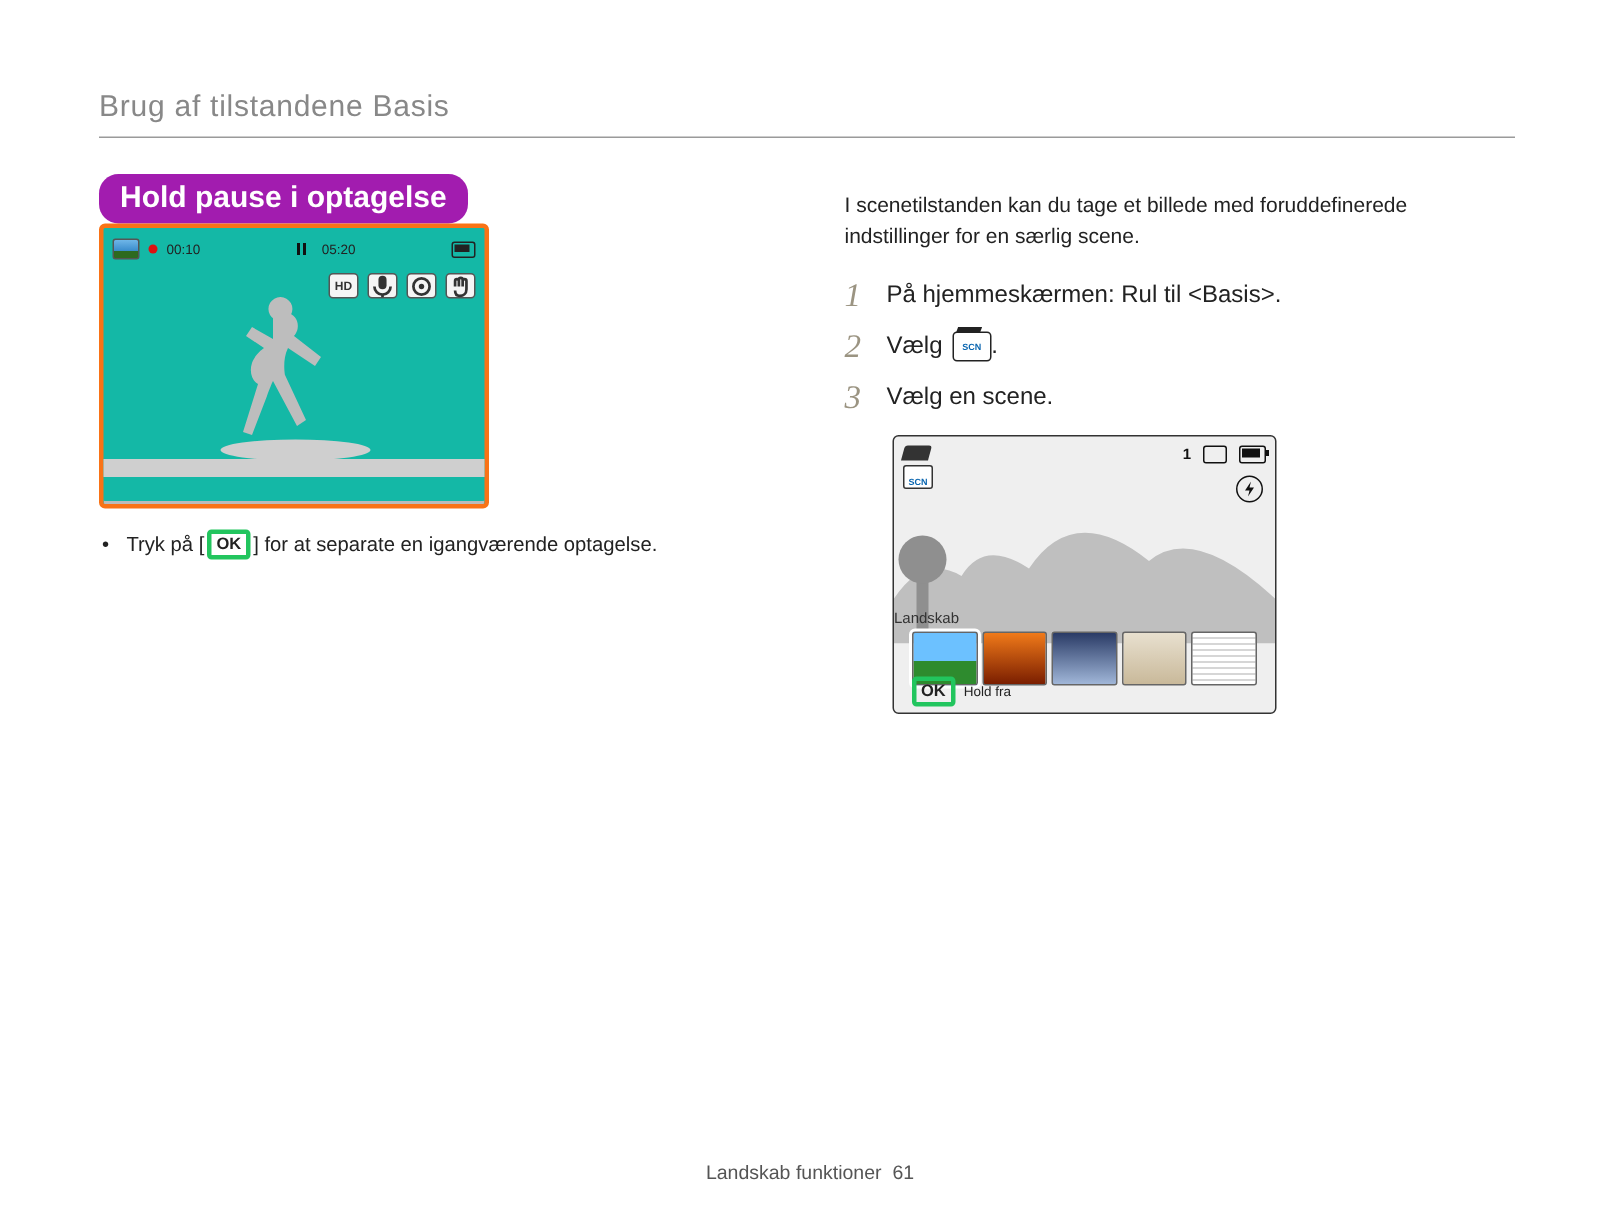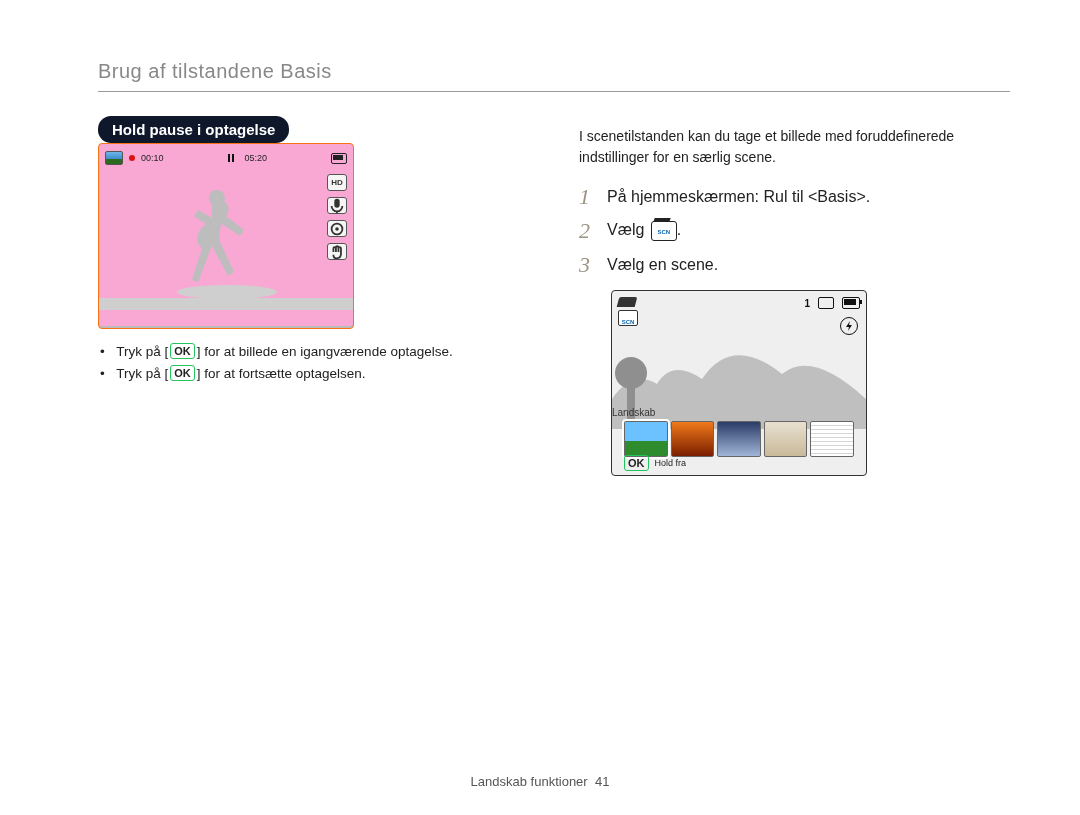--- a/index.html
+++ b/index.html
@@ -1,43 +1,43 @@
 <!DOCTYPE html>
 <html><head>
 <meta charset="utf-8">
 <style>
   html,body{margin:0;padding:0;background:#fff;color:#222;font-family:Arial,Helvetica,sans-serif}
-  .page{width:1080px;height:815px;box-sizing:border-box;padding:60px 70px 30px 98px;position:relative}
+  .page{width:1080px;height:815px;box-sizing:border-box;padding:60px 70px 30px 66px;position:relative}
   .crumb{font-size:20px;color:#888;letter-spacing:.5px;margin-bottom:8px}
   .rule{border:none;border-top:1px solid #9a9a9a;margin:0 0 24px 0}
   .cols{display:flex;gap:50px}
   .col{flex:1;min-width:0}
-  .badge{display:inline-block;background:#0f172a;color:#fff;border-radius:13px;padding:5px 14px;font-size:15px;font-weight:bold}
+  .badge{display:inline-block;background:#a21caf;color:#fff;border-radius:13px;padding:5px 14px;font-size:20px;font-weight:bold}
   .para{font-size:14px;line-height:1.5;margin:10px 0 16px 0;color:#222}
   .h2{font-size:24px;color:#1a77c2;margin:0 0 8px 0;font-weight:normal}
   .steps{list-style:none;padding:0;margin:12px 0}
   .steps li{display:flex;gap:10px;font-size:16px;margin:8px 0;align-items:center}
   .stepnum{font-family:Georgia,serif;font-style:italic;font-size:22px;color:#9b9482;width:18px}
   .scnicon{display:inline-flex;flex-direction:column;align-items:center;justify-content:center;border:1px solid #222;border-radius:3px;width:24px;height:18px;font-size:7px;line-height:8px;background:#fff;position:relative;vertical-align:middle;margin-left:2px}
   .scnicon .clap{position:absolute;top:-4px;left:2px;width:16px;height:4px;background:#222;transform:skewX(-20deg)}
   .scnicon .lbl{color:#0a66b0;font-weight:bold;font-size:6px;margin-top:2px}
   .bullets{list-style:none;padding:0;margin:14px 0 0 0}
   .bullets li{font-size:13.5px;margin:6px 0;color:#222}
   .bullets li::before{content:"•";margin:0 8px 0 2px}
-  .ok{display:inline-block;border:1px solid #22c55e;border-radius:3px;padding:0 3px;font-weight:bold;font-size:11px;line-height:14px;vertical-align:1px;margin:0 2px}
+  .ok{display:inline-block;border:3px solid #22c55e;border-radius:3px;padding:0 3px;font-weight:bold;font-size:11px;line-height:14px;vertical-align:1px;margin:0 2px}
   .bold{font-weight:normal}
 
   
-  .illu1{width:254px;height:184px;border:1px solid #f97316;border-radius:4px;background:#f9a8d4;position:relative;box-shadow:inset 0 -2px 0 #bbb}
+  .illu1{width:254px;height:184px;border:3px solid #f97316;border-radius:4px;background:#14b8a6;position:relative;box-shadow:inset 0 -2px 0 #bbb}
   .illu1 .topbar{position:absolute;top:6px;left:6px;right:6px;height:16px;display:flex;align-items:center;gap:6px;font-size:9px;color:#222}
   .illu1 .thumb{width:16px;height:12px;background:linear-gradient(#6fb6e8,#3a8ccc 60%,#2d6a1f 60%);border:1px solid #555;border-radius:2px}
   .illu1 .rec{width:6px;height:6px;border-radius:50%;background:#d11}
   .illu1 .pause{width:7px;height:8px;display:inline-flex;gap:2px;margin-left:auto}
   .illu1 .pause span{width:2px;background:#111}
-  .illu1 .right{position:absolute;right:6px;top:30px;display:flex;flex-direction:column;gap:6px}
+  .illu1 .right{position:absolute;right:6px;top:30px;display:flex;flex-direction:row;gap:6px}
   .illu1 .ricon{width:18px;height:15px;border:1px solid #555;border-radius:3px;background:#f5f5f5;font-size:8px;display:flex;align-items:center;justify-content:center;color:#333;font-weight:bold}
   .illu1 .band{position:absolute;left:0;right:0;bottom:18px;height:12px;background:#cfcfcf}
   .illu1 .skater{position:absolute;left:58px;bottom:28px;width:130px;height:120px}
   .illu1 .skater svg{width:100%;height:100%}
 
   
   .illu2{width:254px;height:184px;border:1px solid #333;border-radius:4px;background:#efefef;position:relative;overflow:hidden;margin-left:32px}
   .illu2 .tl{position:absolute;top:6px;left:6px;display:flex;flex-direction:column;gap:3px}
   .illu2 .tl .clap{width:18px;height:14px;border:1px solid #333;border-radius:2px;background:#fff;font-size:6px;color:#0a66b0;display:flex;align-items:flex-end;justify-content:center;font-weight:bold}
   .illu2 .tr{position:absolute;top:6px;right:6px;display:flex;align-items:center;gap:8px;font-size:10px;font-weight:bold;color:#111}
@@ -107,24 +107,21 @@
                 <ellipse cx="70" cy="112" rx="50" ry="7" fill="#cfcfcf"></ellipse>
                 <path d="M60 10a8 8 0 11-0.1 0M55 22c6-4 14-2 16 4 2 6-2 10-2 10l18 14-4 6-18-12c-4 8-2 18-2 18l14 30-6 4-16-30c-2 4-4 10-4 10l-10 26-6-2 10-32c-4-2-6-8-4-14 2-6 8-10 8-10l-12-8 4-6 14 8z"></path>
               </g>
             </svg>
         </div>
         <div class="band"></div>
       </div>
 
       <ul class="bullets">
         <li>
-          <span>Tryk på [</span><span class="ok">OK</span><span>] for at billede en igangværende optagelse.</span>
-        </li>
-        <li>
-          <span>Tryk på [</span><span class="ok">OK</span><span>] for at fortsætte optagelsen.</span>
+          <span>Tryk på [</span><span class="ok">OK</span><span>] for at separate en igangværende optagelse.</span>
         </li>
       </ul>
     </div>
 
     <div class="col">
       <p class="para">I scenetilstanden kan du tage et billede med foruddefinerede indstillinger for en særlig scene.</p>
 
       <ol class="steps">
         <li>
           <span class="stepnum">1</span>
@@ -180,15 +177,15 @@
         </div>
         <div class="bot">
           <span class="ok">OK</span>
           <span>Hold fra</span>
         </div>
       </div>
     </div>
   </div>
 
   <div class="footer">
-    <span>Landskab funktioner</span>&nbsp;&nbsp;<span>41</span>
+    <span>Landskab funktioner</span>&nbsp;&nbsp;<span>61</span>
   </div>
 </div>
 
 </body></html>

